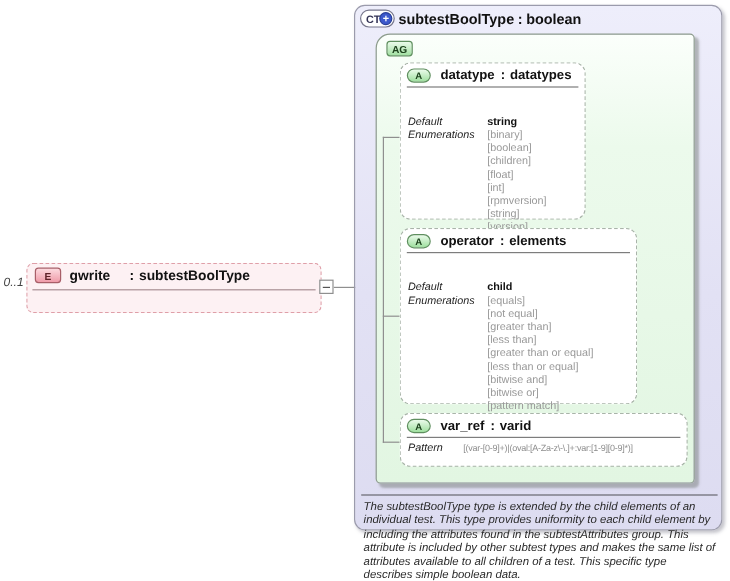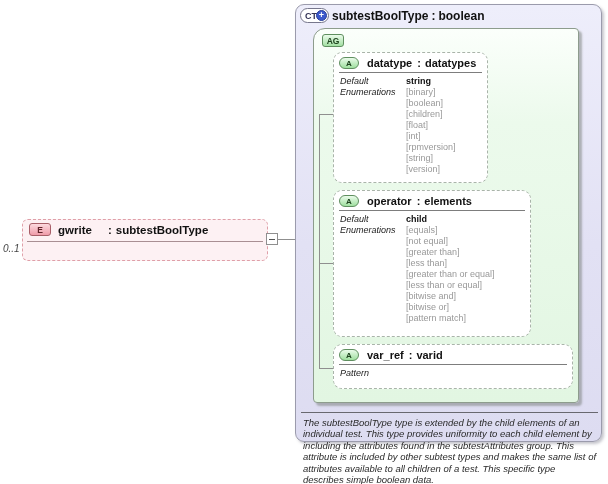--- a/index.html
+++ b/index.html
@@ -7,21 +7,21 @@
   body { font-family:"Liberation Sans", sans-serif; }
   #canvas {
     position:relative; width:608px; height:484px; background:#ffffff; overflow:hidden;
   }
 
   
   .line { position:absolute; background:#8f8f8f; }
 
   
   .cardinality {
-    position:absolute; left:3px; top:230px; font-size:10px; font-style:italic; color:#444;margin-top:13px;
+    position:absolute; left:3px; top:230px; font-size:10px; font-style:italic; color:#444;
   }
   .element-box {
     position:absolute; left:22px; top:219px; width:246px; height:42px;
     background:#fdf1f3; border:1px dashed #df9fa8; border-radius:6px;
   }
   .element-head { display:flex; align-items:center; padding:3px 6px 2px 6px; }
   .e-badge {
     width:22px; height:13px; border:1px solid #a85f68; border-radius:3px;
     background:linear-gradient(180deg,#fcd9de,#ef9ca9);
     font-size:8.5px; font-weight:bold; color:#5e2228; text-align:center; line-height:12px;
@@ -91,21 +91,21 @@
   .a-badge {
     width:20px; height:12px; flex:0 0 20px;
     background:linear-gradient(180deg,#eafbea,#9fdf9f);
     border:1px solid #5f8f5f; border-radius:6px;
     font-size:8px; font-weight:bold; color:#1d421d; text-align:center; line-height:11px;
   }
   .attr-name { font-size:11px; font-weight:bold; color:#111; margin-left:8px; }
   .attr-colon { font-size:11px; font-weight:bold; color:#111; margin:0 4px 0 5px; }
   .attr-type { font-size:11px; font-weight:bold; color:#111; }
   .attr-sep { height:1px; background:#7d7d7d; margin:1px 5px 0 5px; }
-  .facets { display:flex; padding:3px 4px 2px 6px; }
+  .facets { display:flex; padding:3px 4px 2px 6px;margin-top:20px; }
   .facet-labels { width:66px; flex:0 0 66px; font-size:9px; font-style:italic; color:#222; }
   .facet-labels div { line-height:11px; }
   .facet-values { font-size:9px; color:#999; }
   .facet-values div { line-height:11px; white-space:nowrap; }
   .facet-values .default { color:#111; font-weight:bold; }
 
   #attr-datatype { left:332px; top:51px;  width:155px; height:131px; }
   #attr-operator { left:332px; top:189px; width:198px; height:147px; }
   #attr-varref   { left:332px; top:343px; width:240px; height:45px;  }
 
@@ -219,20 +219,21 @@
     <div class="attr-box" id="attr-varref" style="left:37px; top:339px;">
       <div class="attr-head">
         <div class="a-badge">A</div>
         <span class="attr-name">var_ref</span>
         <span class="attr-colon">:</span>
         <span class="attr-type">varid</span>
       </div>
       <div class="attr-sep"></div>
       <div class="pattern-row">
         <div class="pattern-label">Pattern</div>
+        <div class="pattern-value">[(var-[0-9]+)|(oval:[A-Za-z\-\.]+:var:[1-9][0-9]*)]</div>
       </div>
     </div>
 
     <div class="ct-sep"></div>
     <div class="ct-ann">The subtestBoolType type is extended by the child elements of an individual test.  This type provides uniformity to each child element by including the attributes found in the subtestAttributes group.  This attribute is included by other subtest types and makes the same list of attributes available to all children of a test.  This specific type describes simple boolean data.</div>
   </div>
 
 </div>
 
 </body></html>

